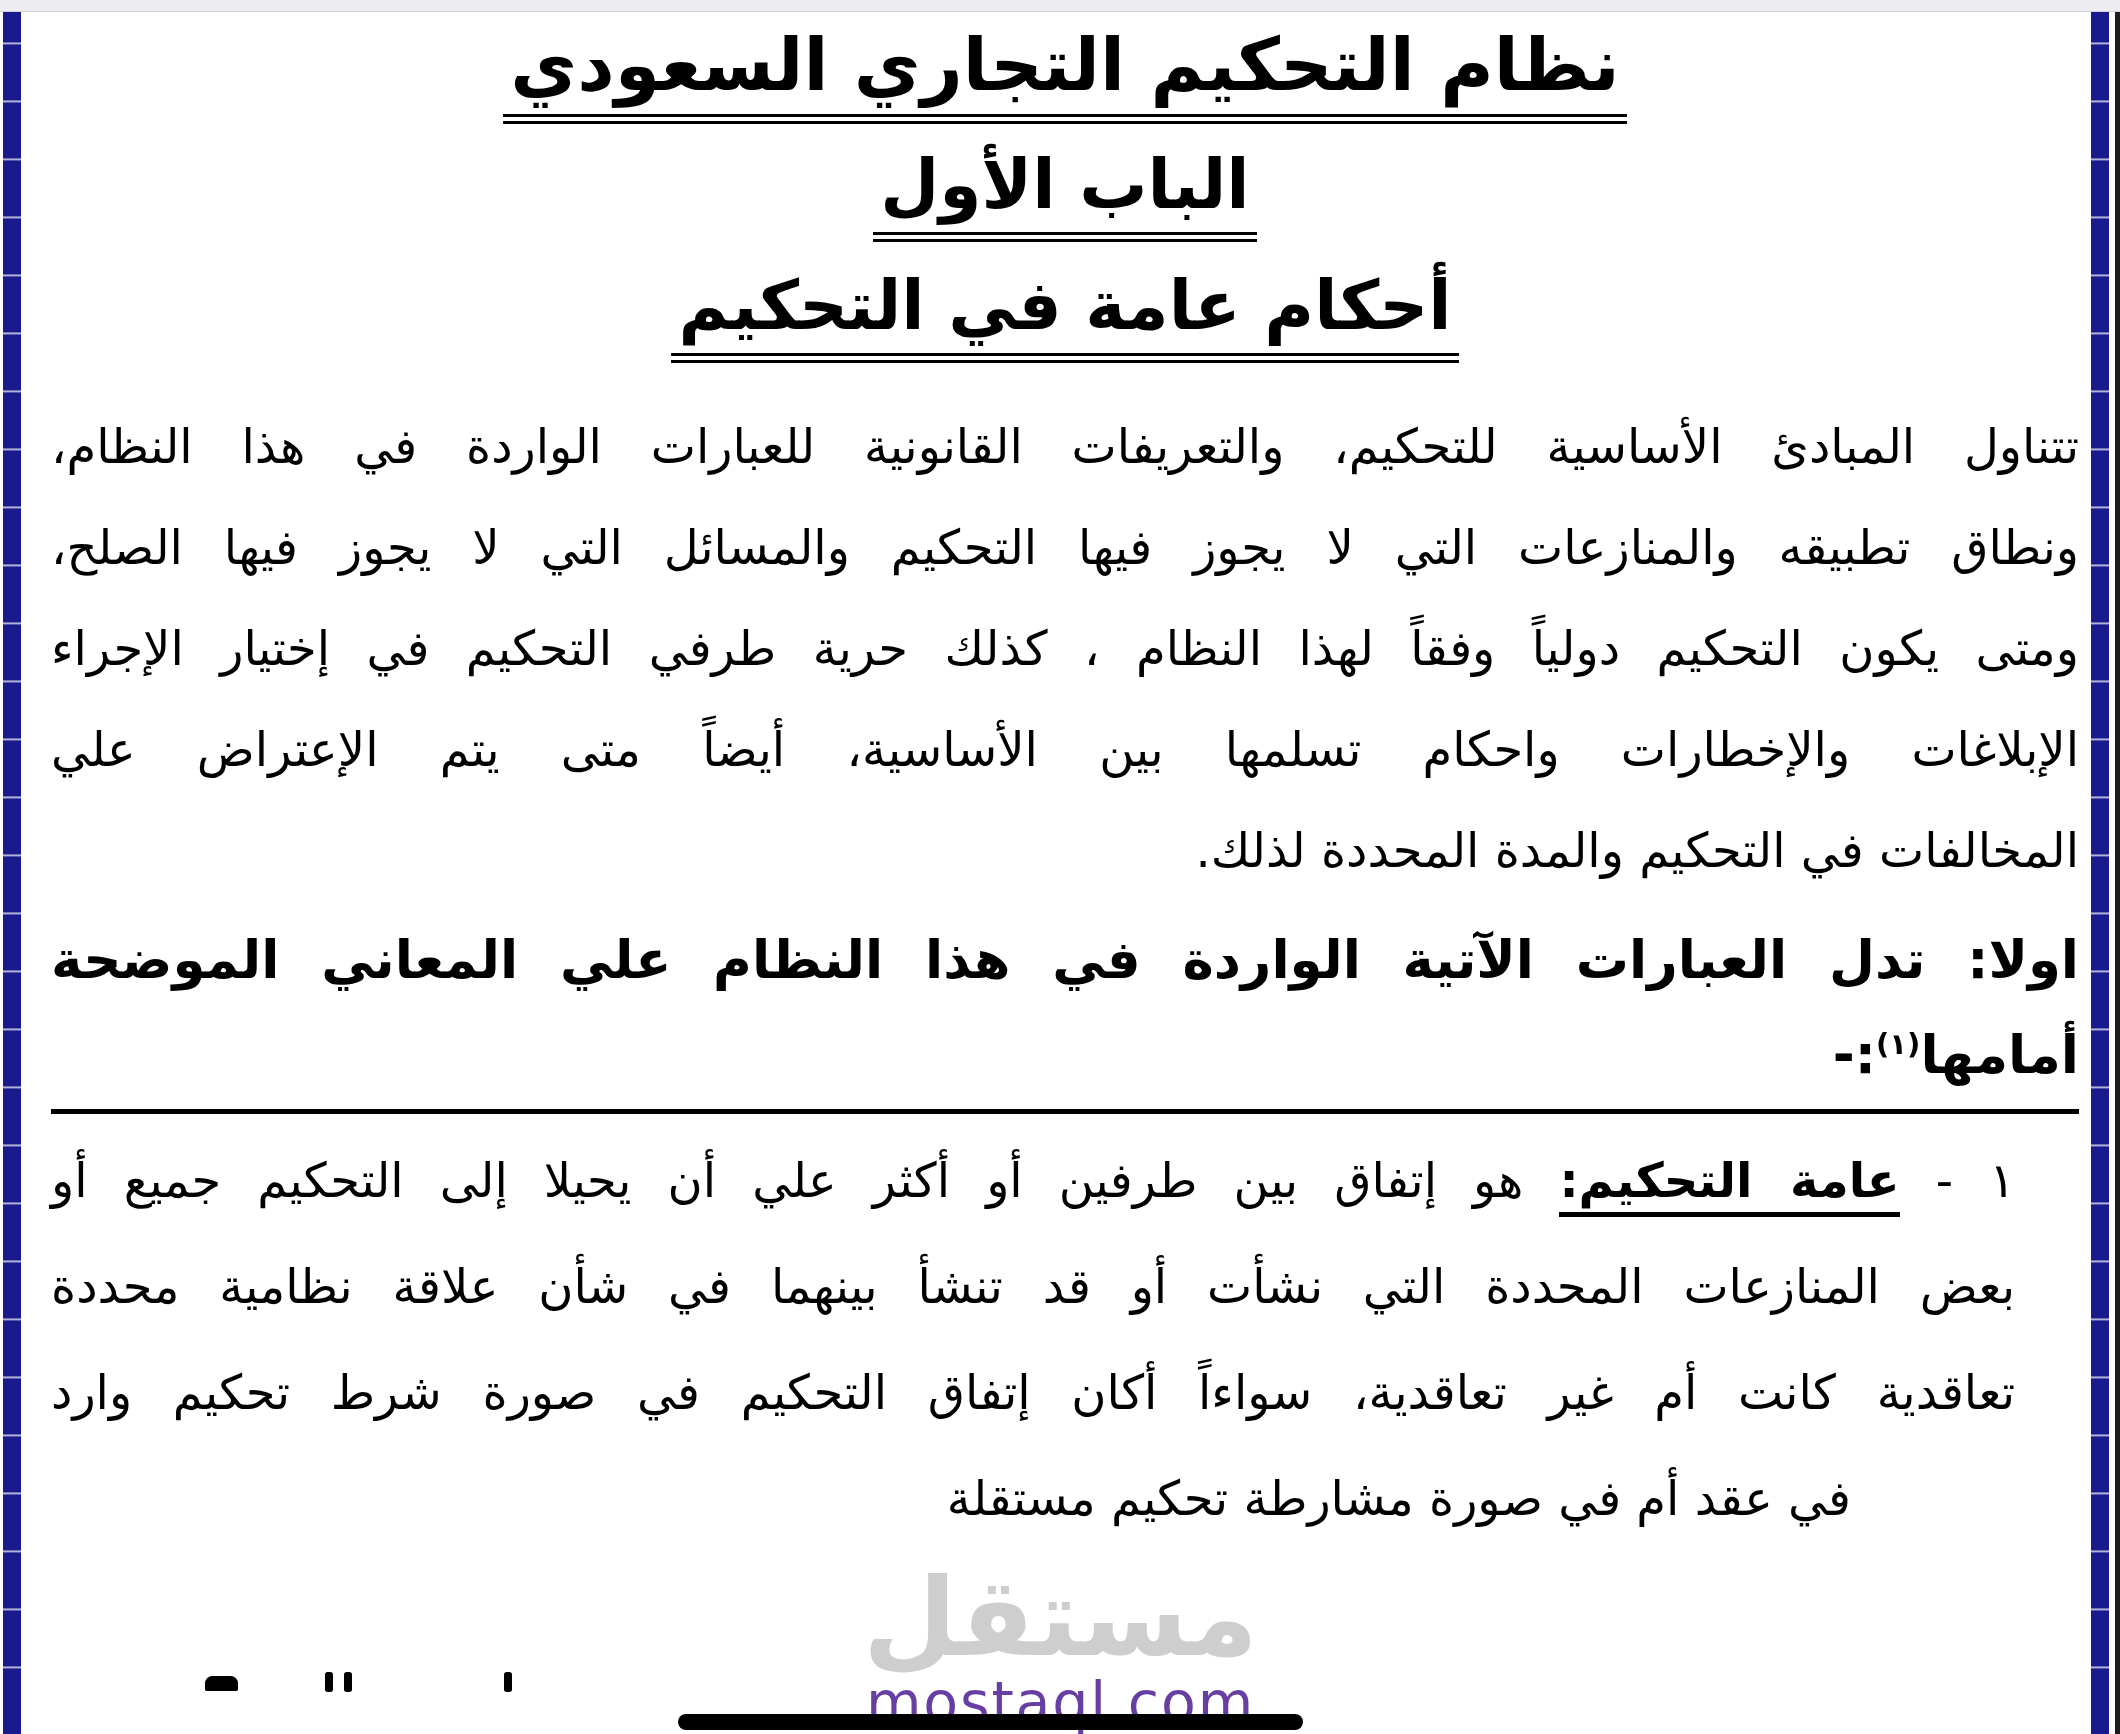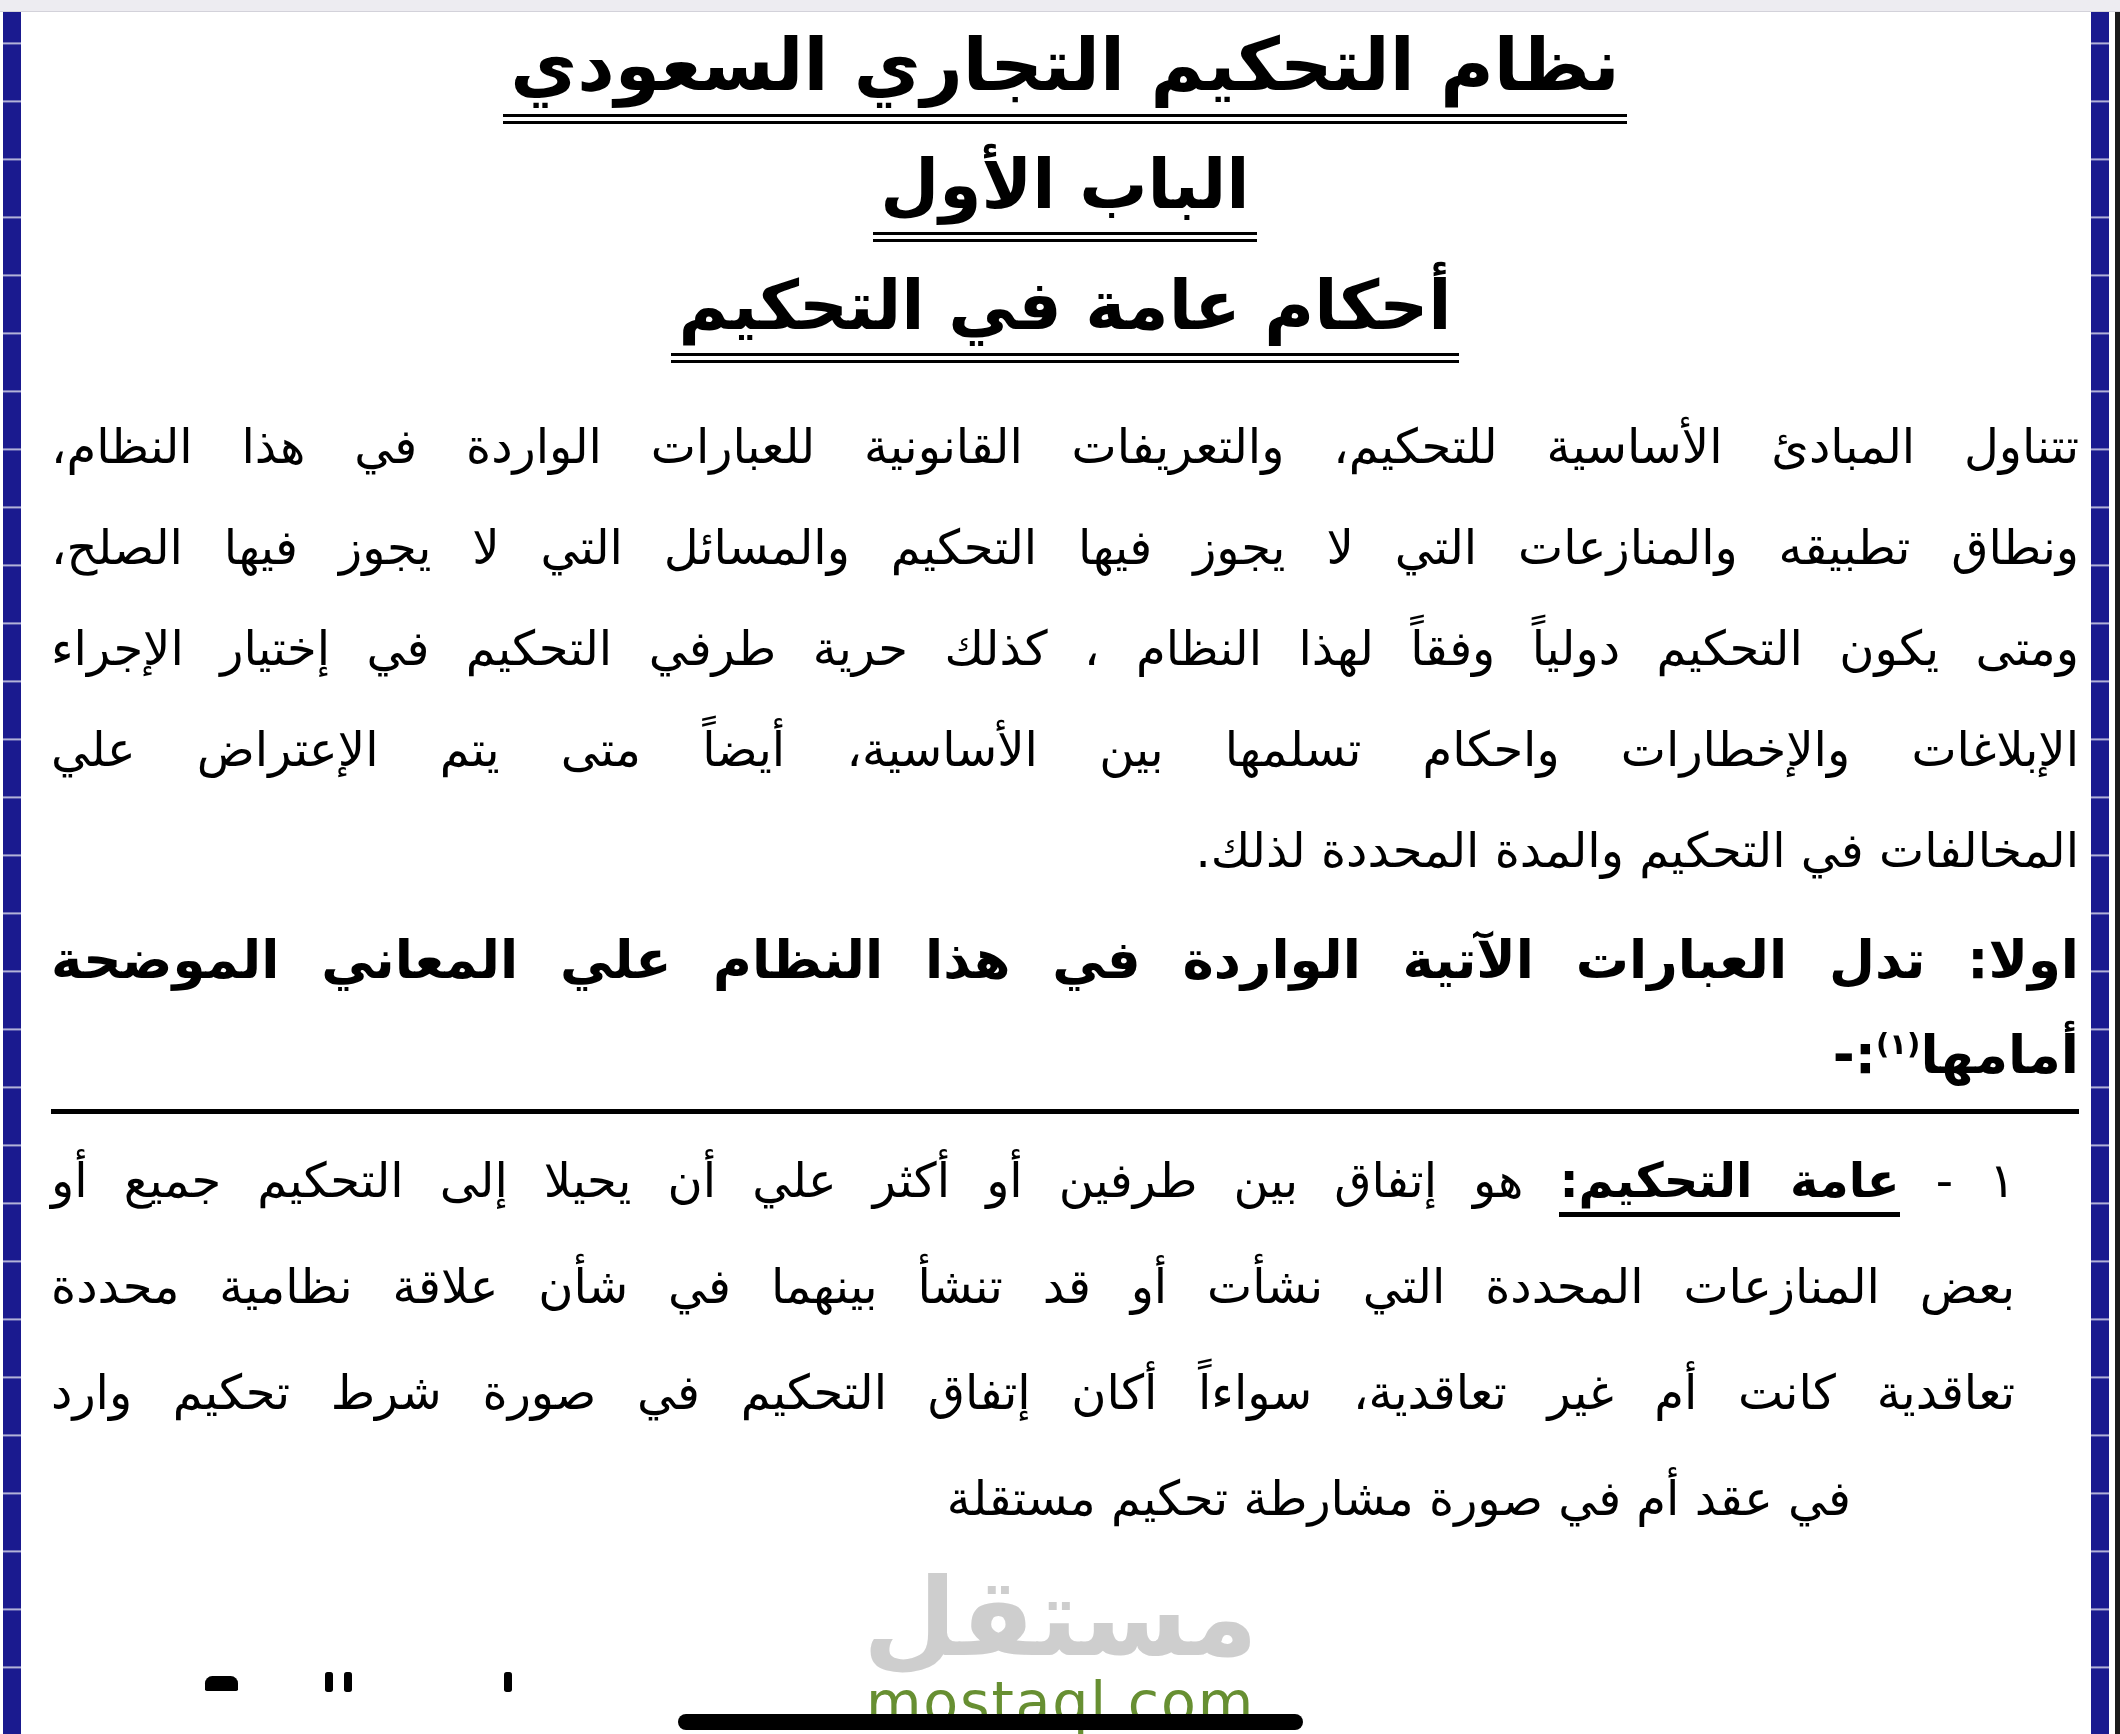--- a/index.html
+++ b/index.html
@@ -110,21 +110,21 @@
     text-align:center;
     z-index:1;
     line-height:1;
     user-select:none;
   }
   .watermark .ar{
     font-size:108px;font-weight:bold;color:#c3c3c3;opacity:.8;
     display:block;
   }
   .watermark .latin{
-    font-size:57px;color:#4d7c0f;opacity:.85;letter-spacing:1.8px;
+    font-size:57px;color:#4c1d95;opacity:.85;letter-spacing:1.8px;
     display:block;margin-top:1.8px;
     direction:ltr;
   }
   
   .cutoff-bar{
     position:absolute;
     left:678px;top:1714px;width:625px;height:15.5px;
     background:#000;border-radius:8.2px;
     z-index:2;
   }

